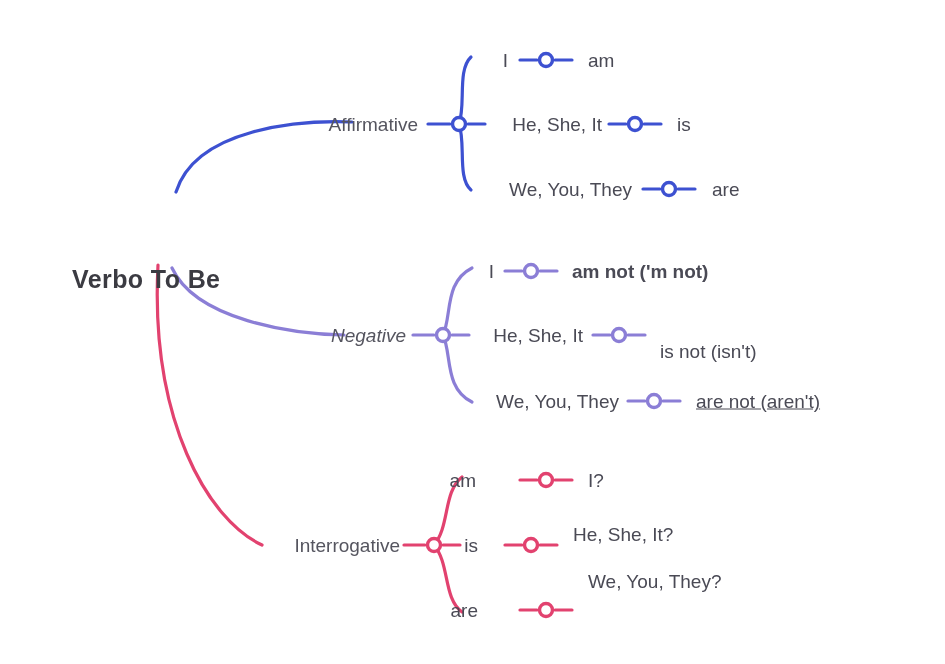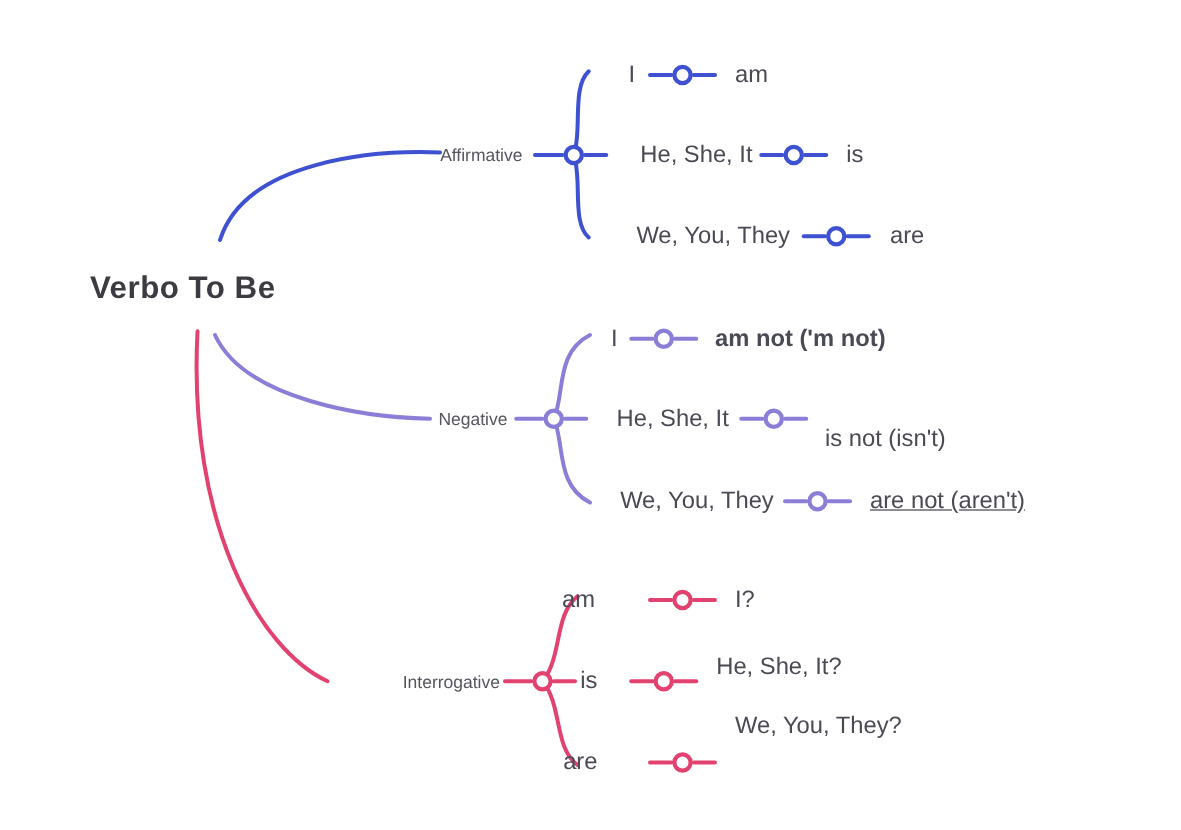--- a/index.html
+++ b/index.html
@@ -36,26 +36,27 @@
   .lbl.right { transform: translate(-100%, -50%); }
   .root-title {
     position: absolute;
     white-space: nowrap;
     color: #3b3b42;
     font-size: 25px;
     font-weight: bold;
     letter-spacing: 0.4px;
     line-height: 1;
     transform: translateY(-50%);
+    margin-top: 48px;
   }
   .cat {
     position: absolute;
     white-space: nowrap;
     color: #55555f;
-    font-size: 14px;
+    font-size: 19px;
     line-height: 1;
     transform: translate(-100%, -50%);
   }
 </style>
 </head>
 <body>
 
 <div id="canvas">
 
   <svg id="wires" viewBox="0 0 945 664" xmlns="http://www.w3.org/2000/svg">
@@ -106,21 +107,21 @@
   <div class="root-title" style="left: 72px; top: 231px;">Verbo To Be</div>
 
   <div id="labels">
       <div class="cat" style="left: 418px; top: 124px;">Affirmative</div>
       <div class="lbl right" style="left: 508px; top: 60px;">I</div>
       <div class="lbl" style="left: 588px; top: 60px;">am</div>
       <div class="lbl right" style="left: 602px; top: 124px;">He, She, It</div>
       <div class="lbl" style="left: 677px; top: 124px;">is</div>
       <div class="lbl right" style="left: 632px; top: 189px;">We, You, They</div>
       <div class="lbl" style="left: 712px; top: 189px;">are</div>
-      <div class="cat" style="left: 406px; top: 335px;">Negative</div>
+      <div class="cat" style="left: 406px; top: 335px; font-style: italic;">Negative</div>
       <div class="lbl right" style="left: 494px; top: 271px;">I</div>
       <div class="lbl" style="left: 572px; top: 271px; font-weight: bold;">am not ('m not)</div>
       <div class="lbl right" style="left: 583px; top: 335px;">He, She, It</div>
       <div class="lbl" style="left: 660px; top: 351px;">is not (isn't)</div>
       <div class="lbl right" style="left: 619px; top: 401px;">We, You, They</div>
       <div class="lbl" style="left: 696px; top: 401px; text-decoration: underline;">are not (aren't)</div>
       <div class="cat" style="left: 400px; top: 545px;">Interrogative</div>
       <div class="lbl right" style="left: 476px; top: 480px;">am</div>
       <div class="lbl" style="left: 588px; top: 480px;">I?</div>
       <div class="lbl right" style="left: 478px; top: 545px;">is</div>

